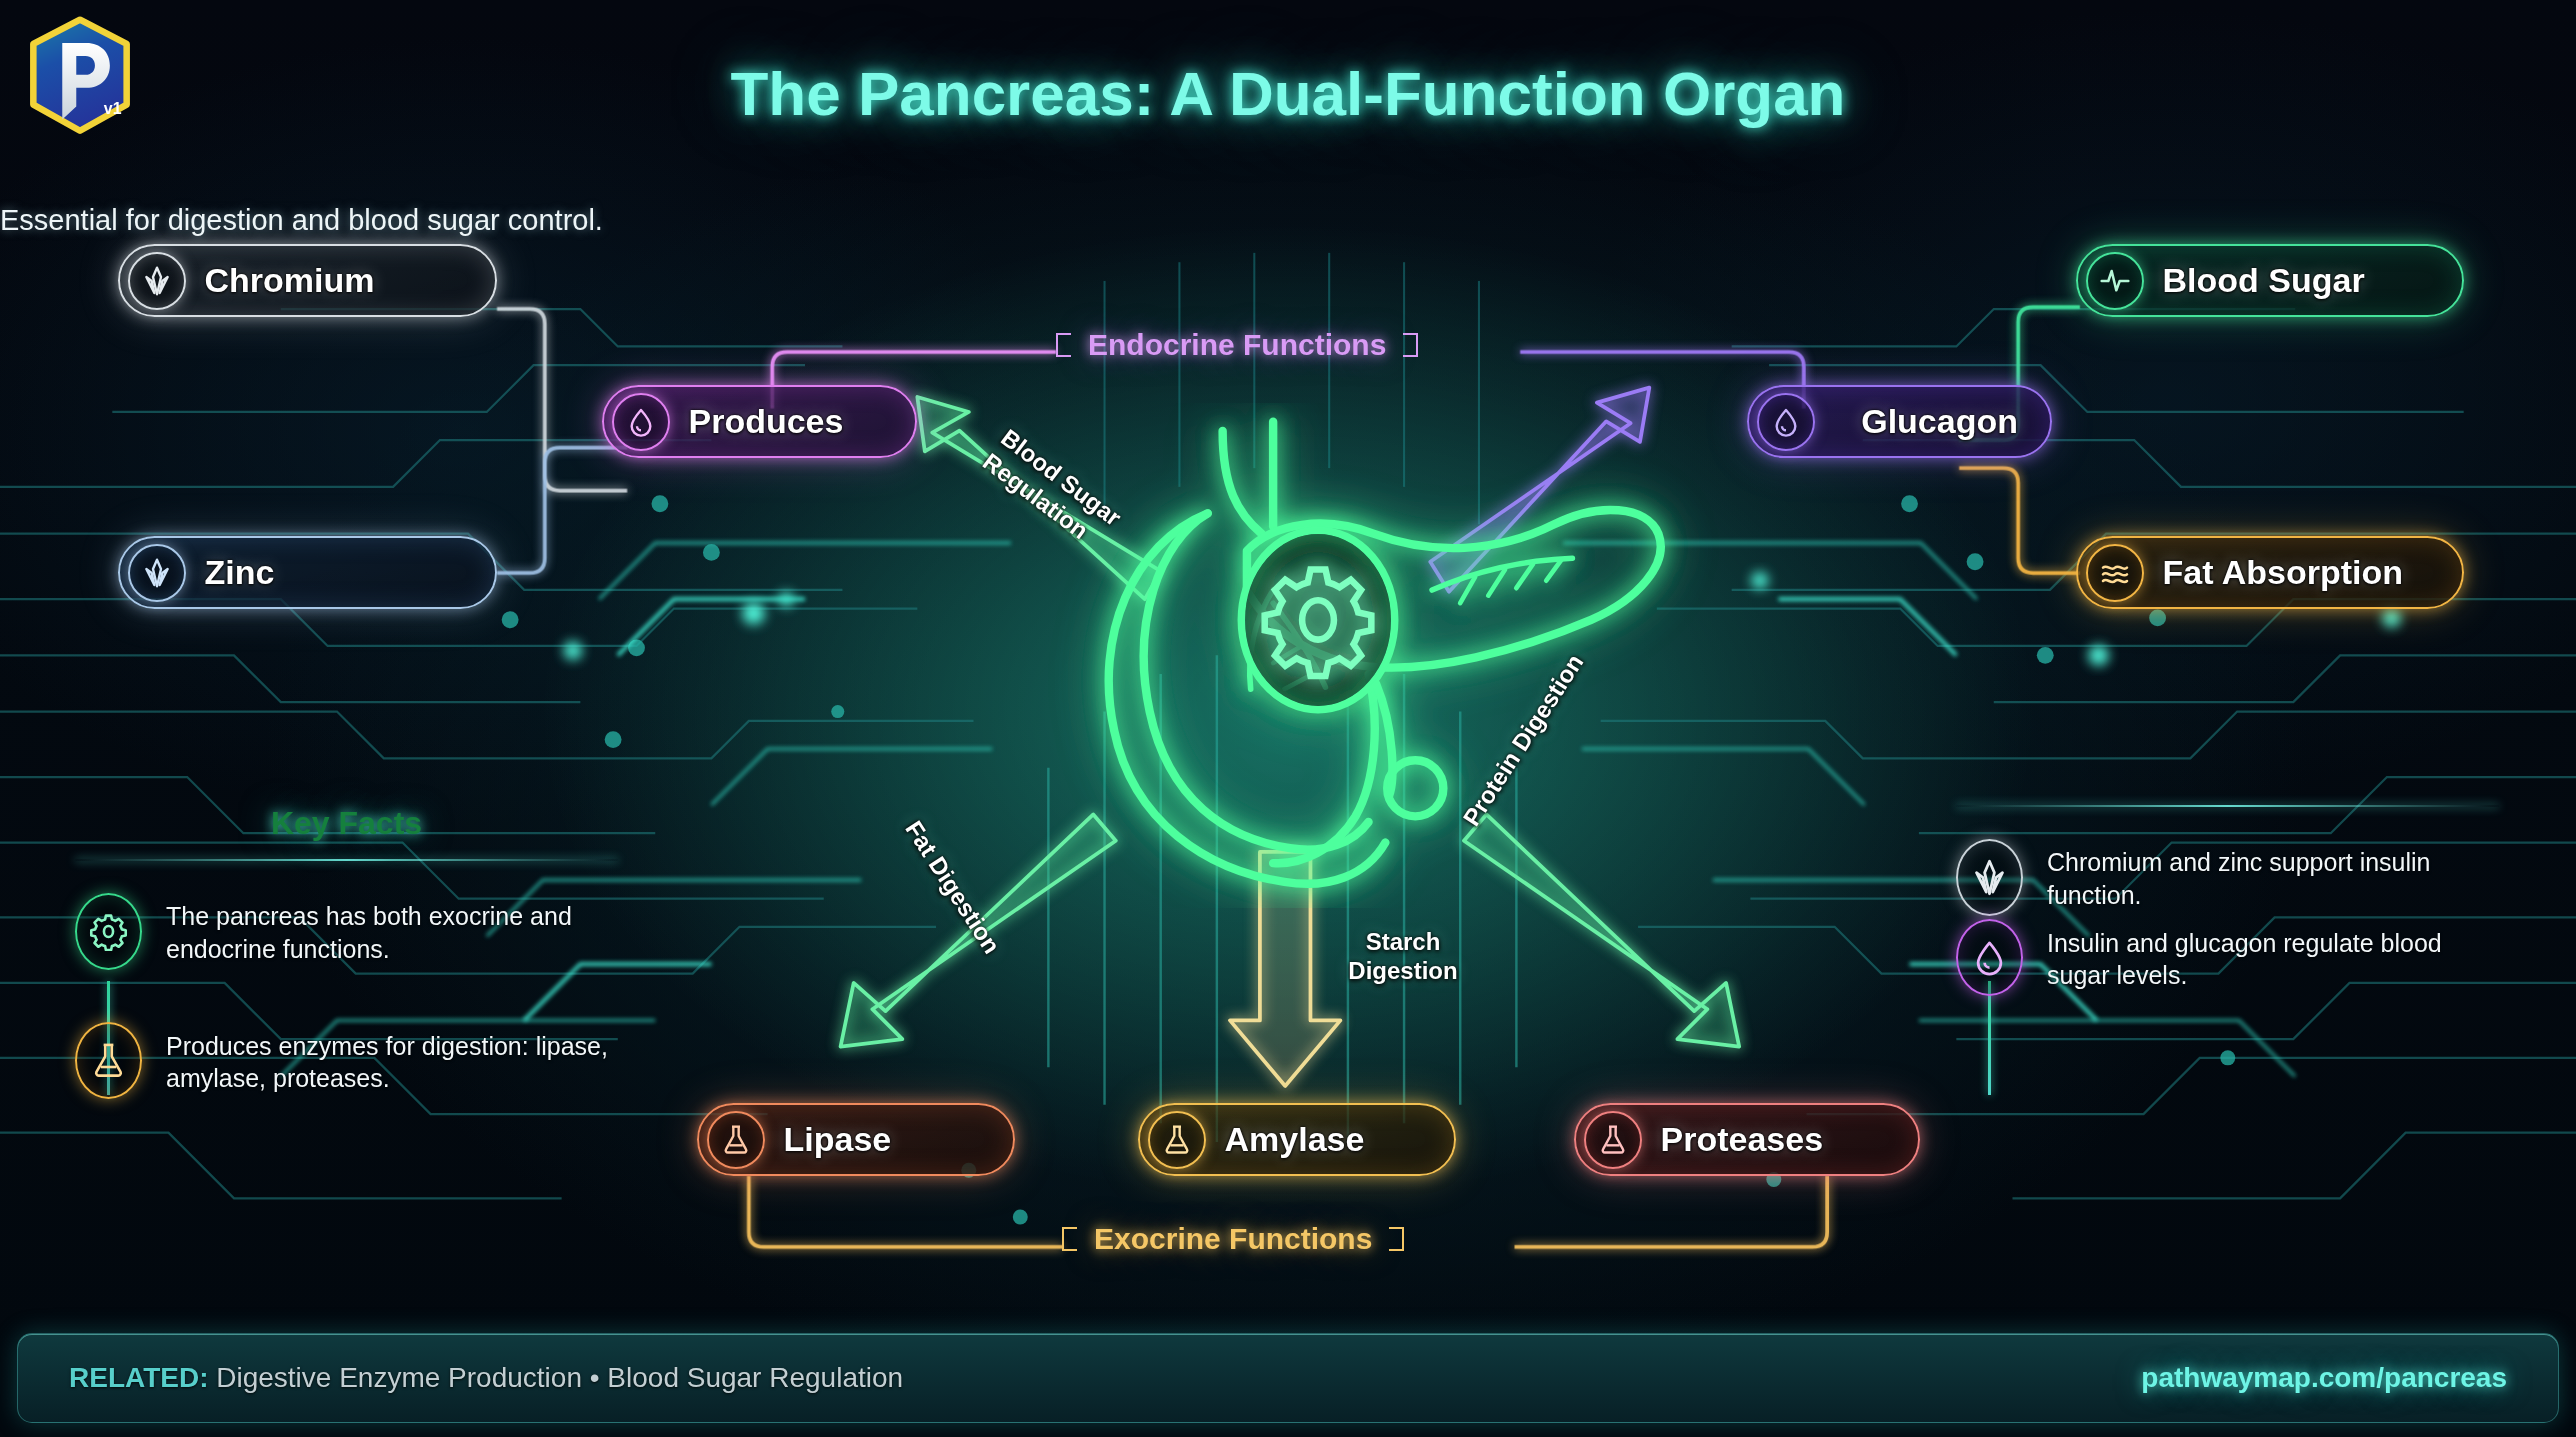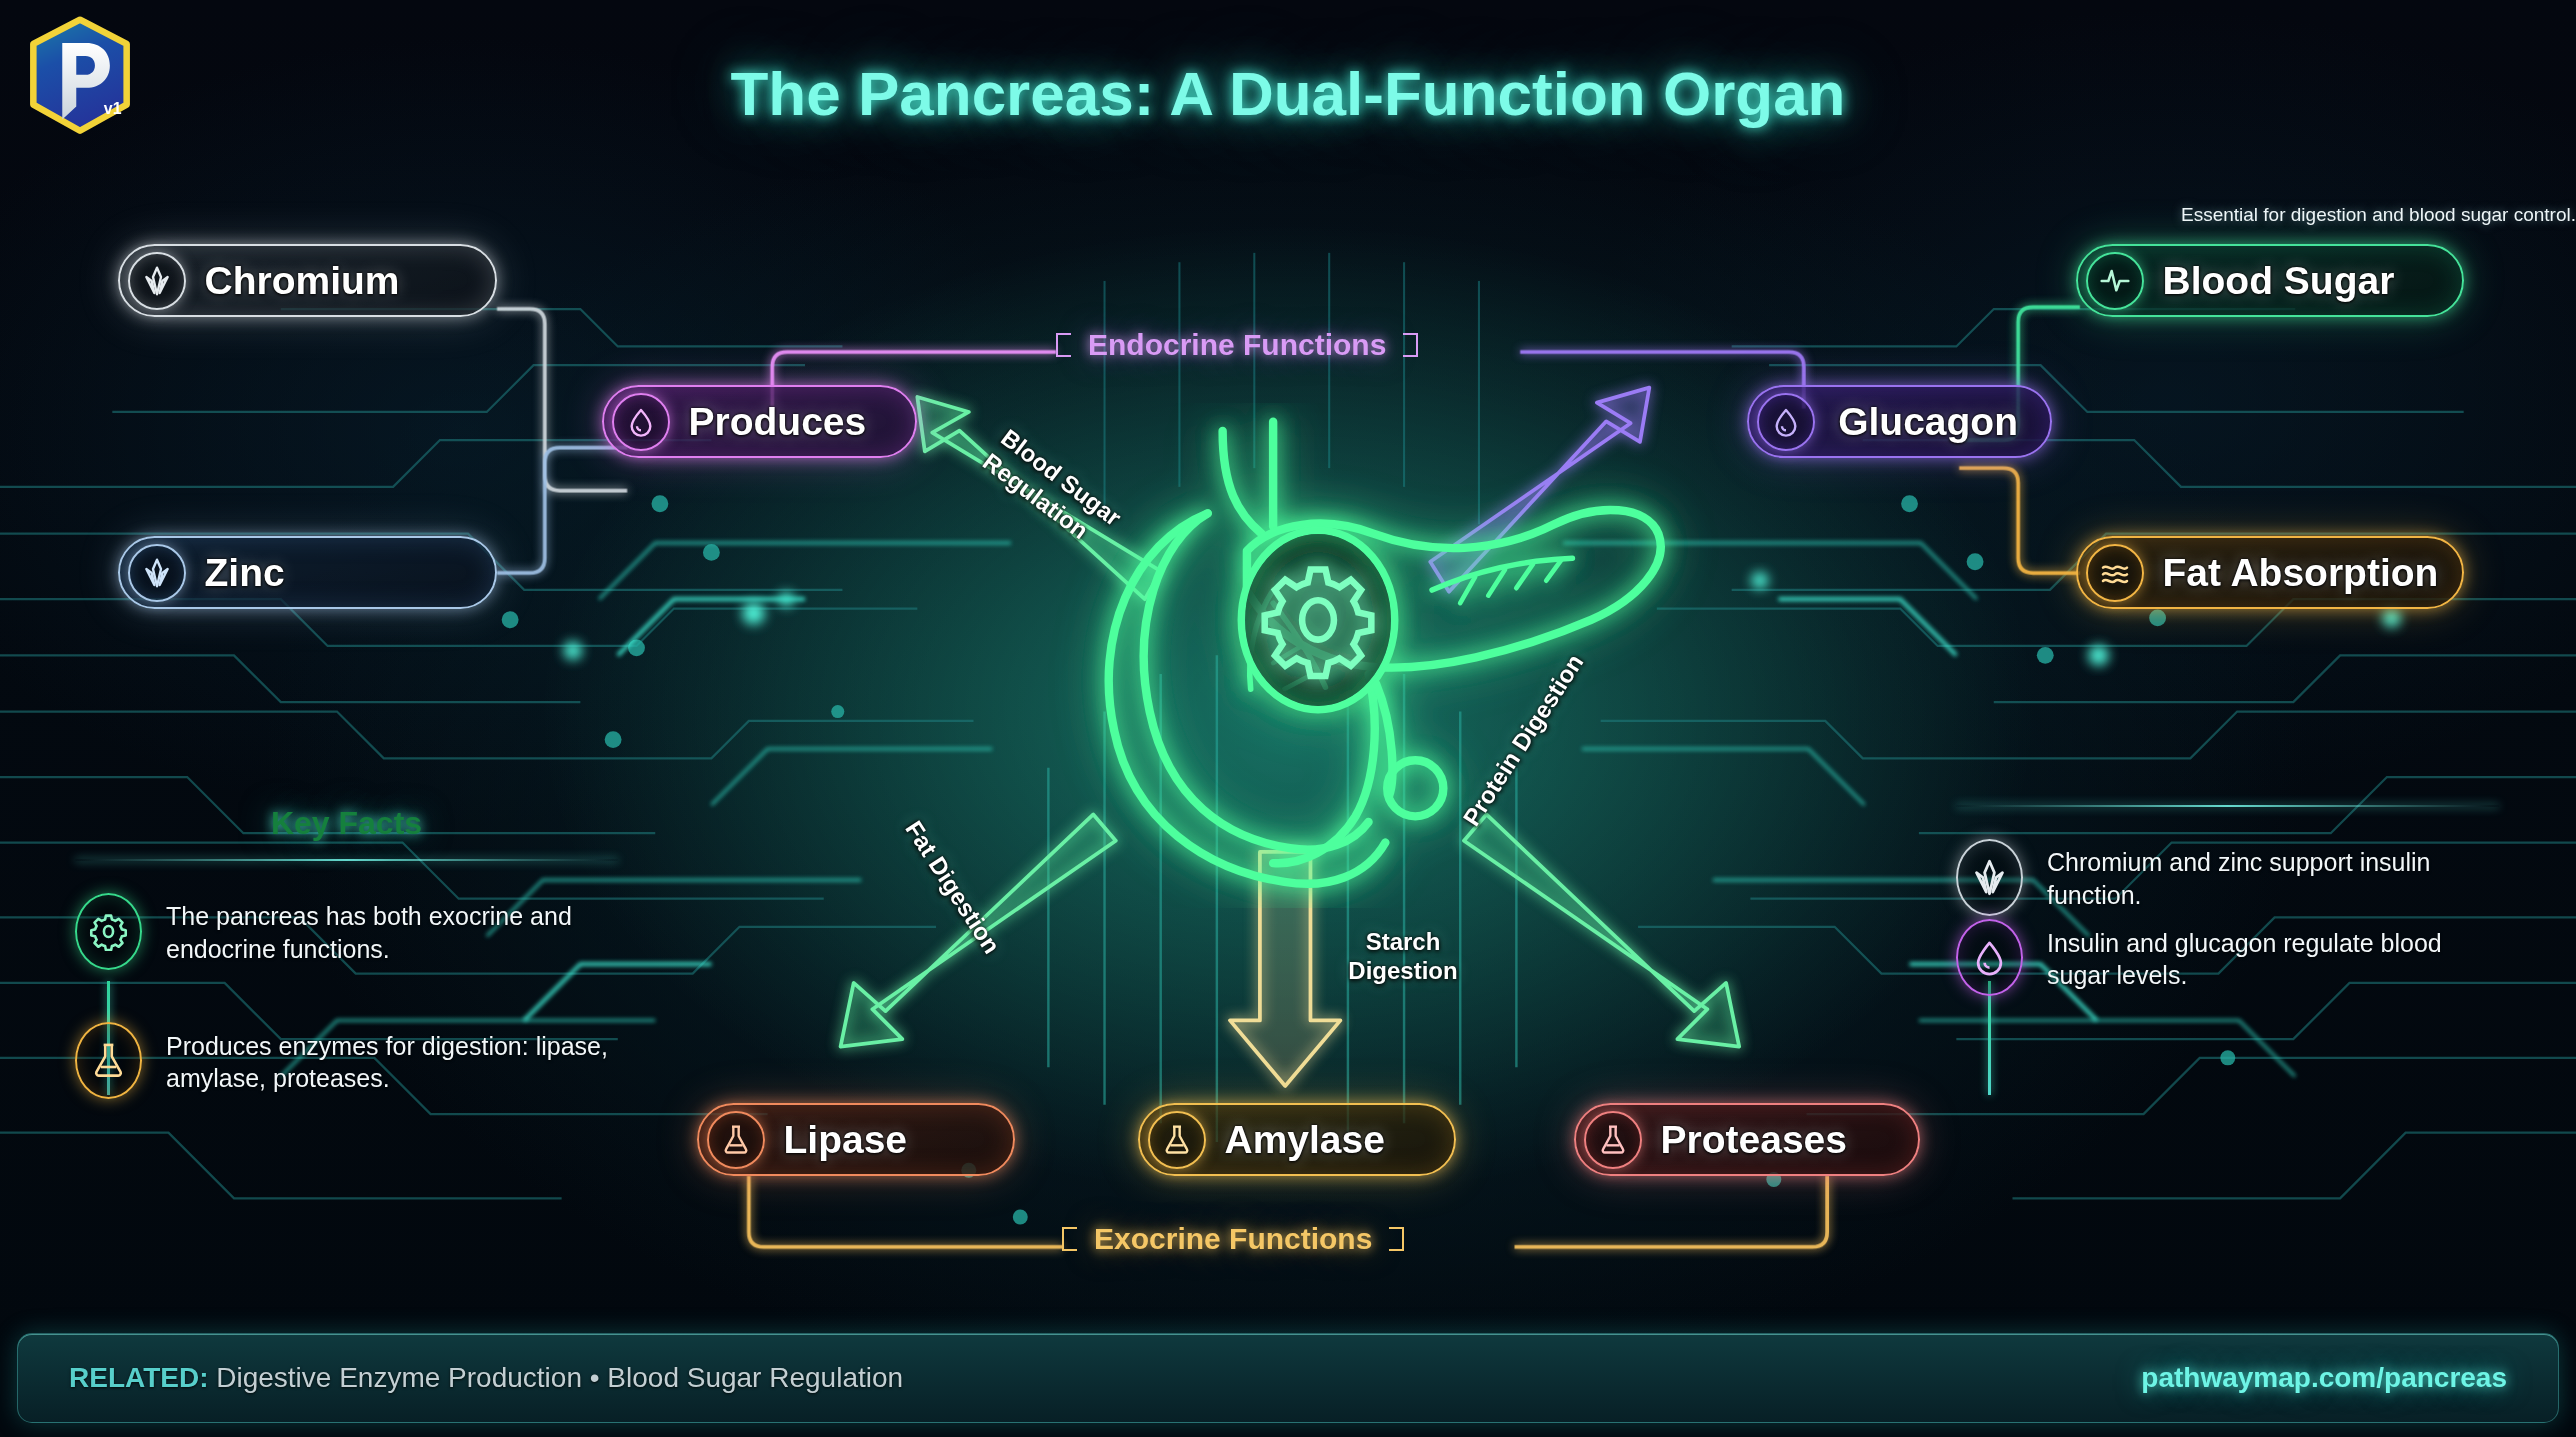--- a/index.html
+++ b/index.html
@@ -23,43 +23,43 @@
   .logo { position:absolute; left:22.5px; top:15px; width:114px; height:126px; z-index:20; }
 
   
   .title {
     position:absolute; left:0; right:0; top:58px; text-align:center;
     font-size:62px; font-weight:bold; color:#7dfbe8; letter-spacing:0px;
     text-shadow:0 0 13px rgba(80,255,228,.95), 0 0 39px rgba(50,230,210,.65), 0 0 75px rgba(40,200,190,.4);
     z-index:20;
   }
   .subtitle {
-    position:absolute; left:0; right:0; top:204px; text-align:right;
-    font-size:19px; color:#eef6f8; font-weight:400;
+    position:absolute; left:0; right:0; top:204px; text-align:left;
+    font-size:29px; color:#eef6f8; font-weight:400;
     text-shadow:0 0 9.4px rgba(180,230,240,.5);
     z-index:20;
   }
 
   
   .pill {
     position:absolute; display:flex; align-items:center; z-index:12;
     border-radius:935px; border:2.8px solid var(--c);
     height:73px; padding:0 32px 0 7.5px;
     box-shadow:0 0 15px var(--glow), 0 0 43px var(--glow2), inset 0 0 24px var(--inner);
     background:linear-gradient(160deg, var(--bg1), var(--bg2));
   }
   .pill .badge {
     width:58px; height:58px; border-radius:50%; flex:0 0 58px;
     border:2.8px solid var(--c); display:flex; align-items:center; justify-content:center;
     box-shadow:0 0 13px var(--glow), inset 0 0 13px var(--inner);
     background:rgba(0,0,0,.25);
   }
   .pill .badge svg { width:32px; height:32px; display:block; }
   .pill .lbl {
-    margin-left:19px; color:#fff; font-size:39px; font-weight:bold; white-space:nowrap;
+    margin-left:19px; color:#fff; font-size:34px; font-weight:bold; white-space:nowrap;
     text-shadow:0 0 2.8px #000, 0 0.9px 3.7px rgba(0,0,0,.9), 0 0 15px rgba(255,255,255,.35);
   }
 
   
   .grouplabel {
     position:absolute; z-index:14; font-size:30px; font-weight:bold; white-space:nowrap;
     display:flex; align-items:center; gap:17px;
   }
   .grouplabel .bracket { width:15px; height:24px; border-style:solid; border-width:2.8px; }
   .grouplabel .bracket.l { border-right:none; }

